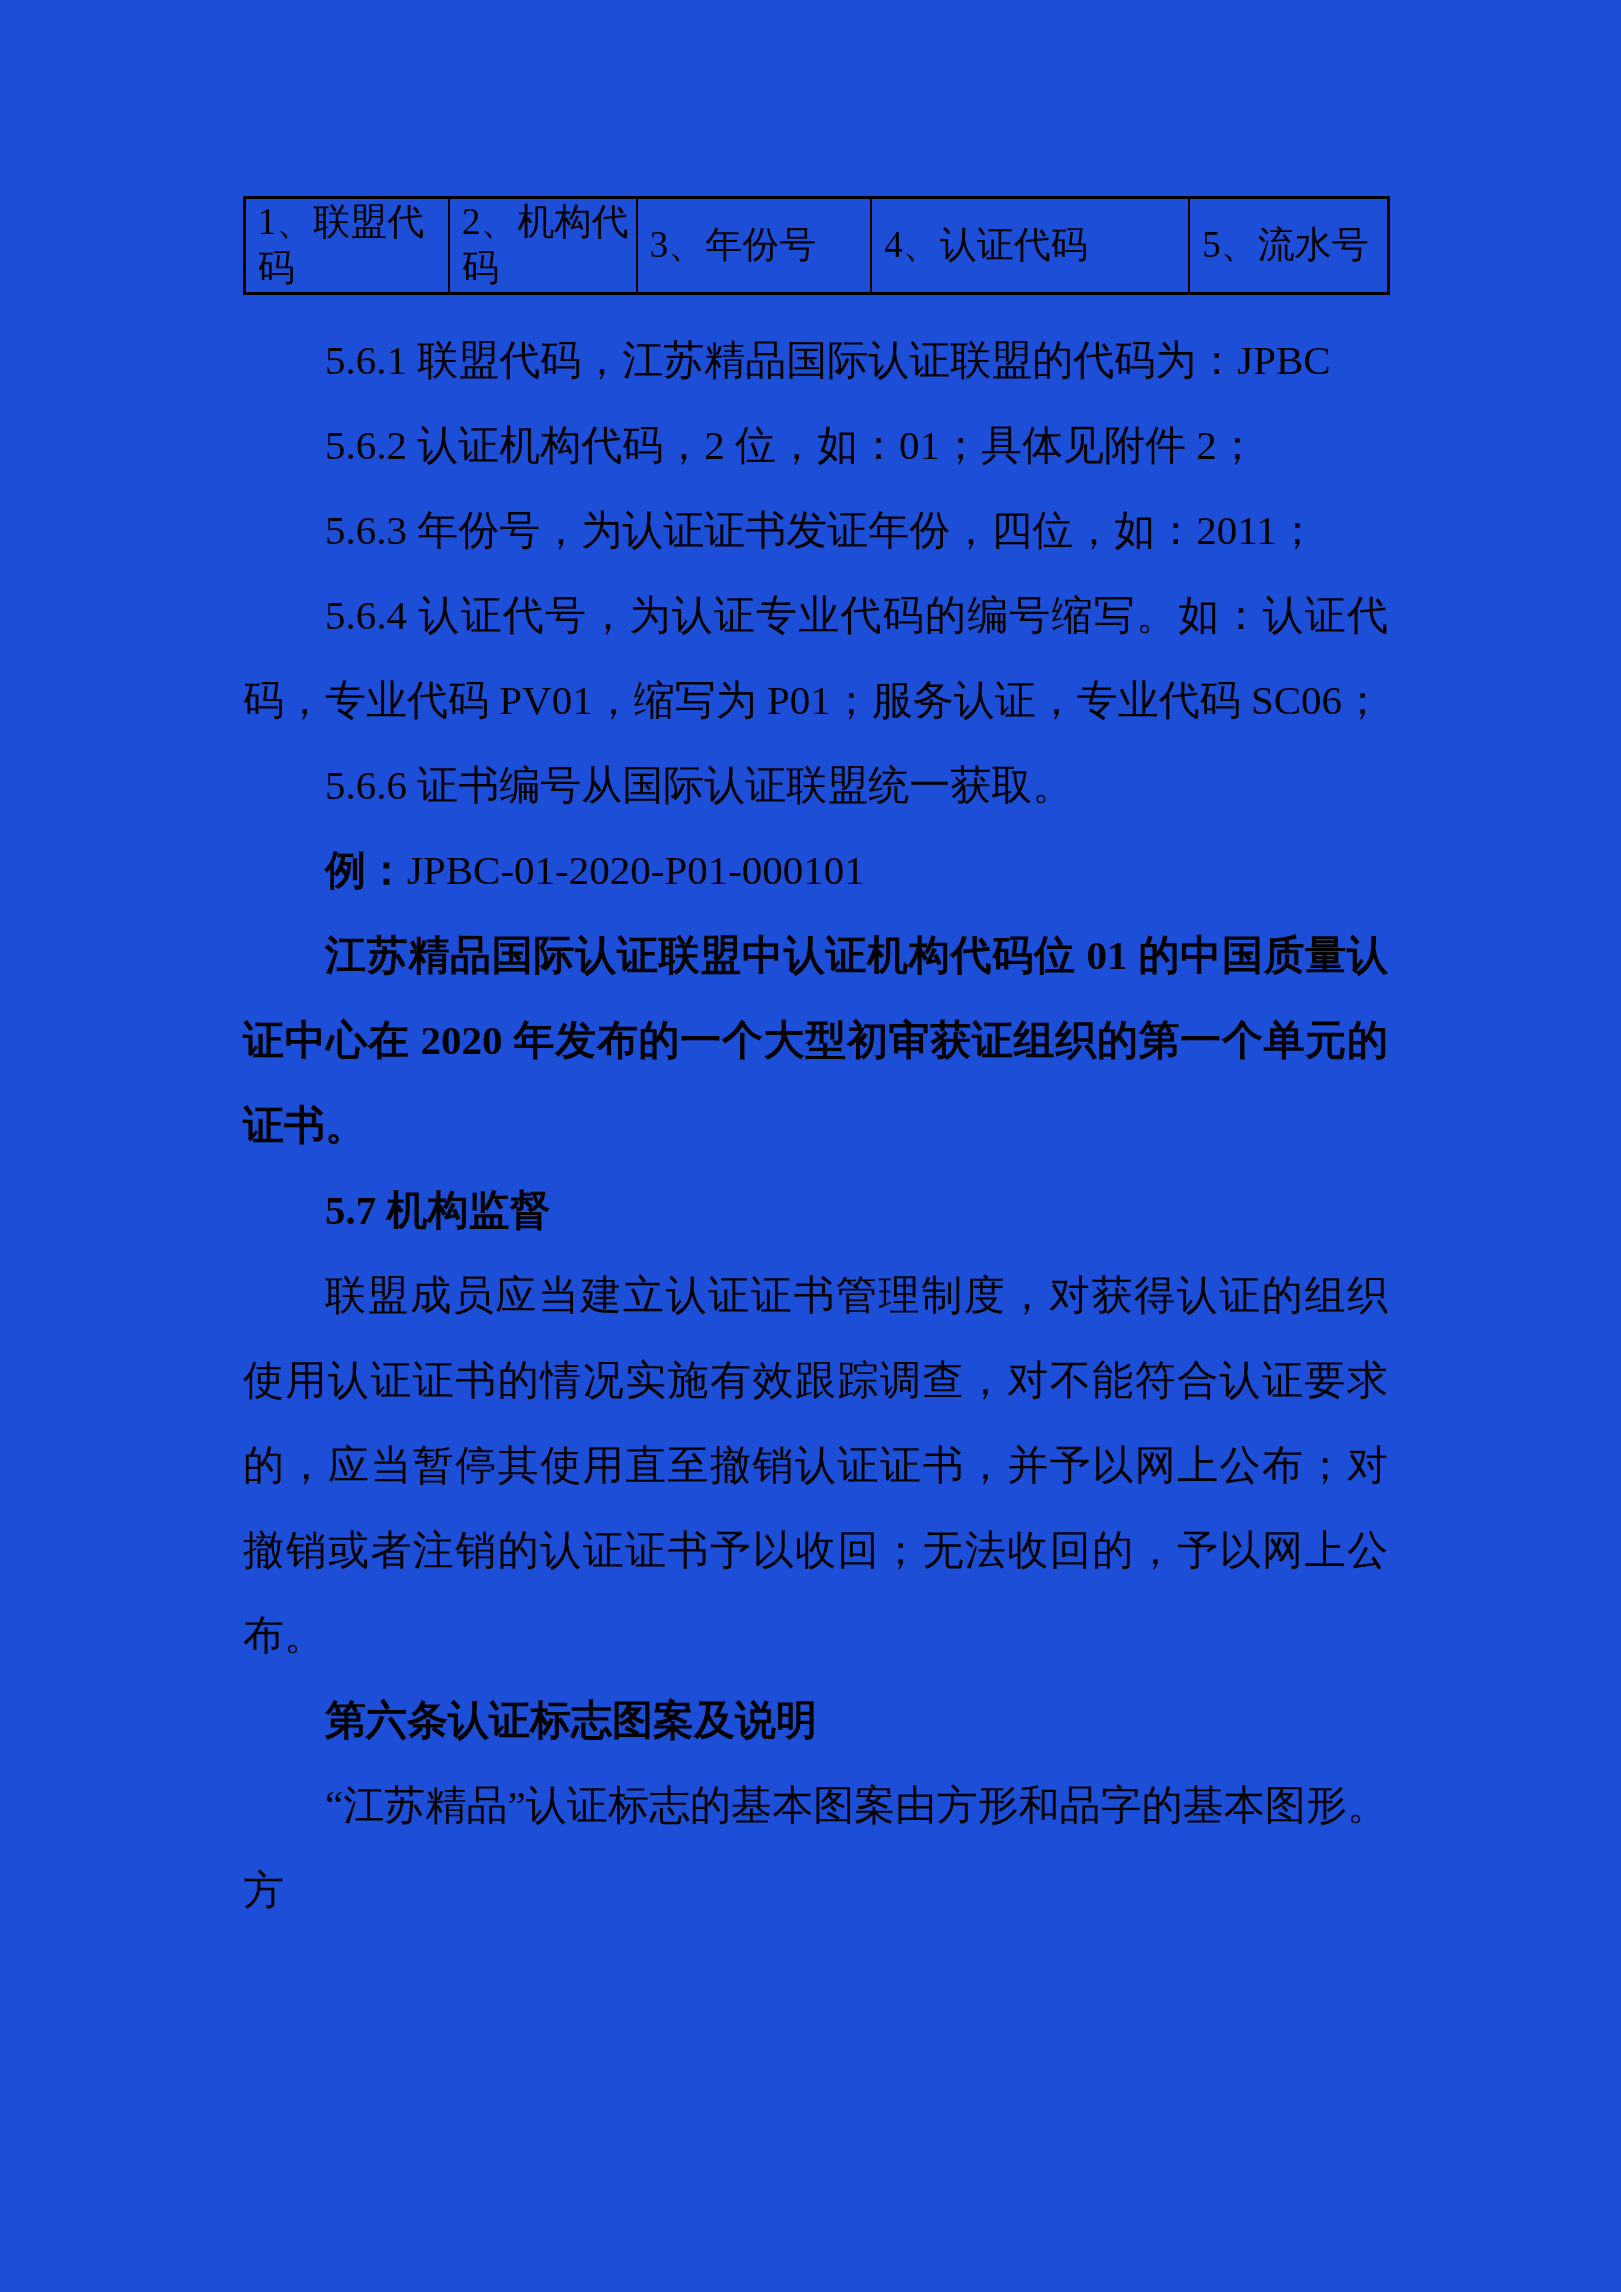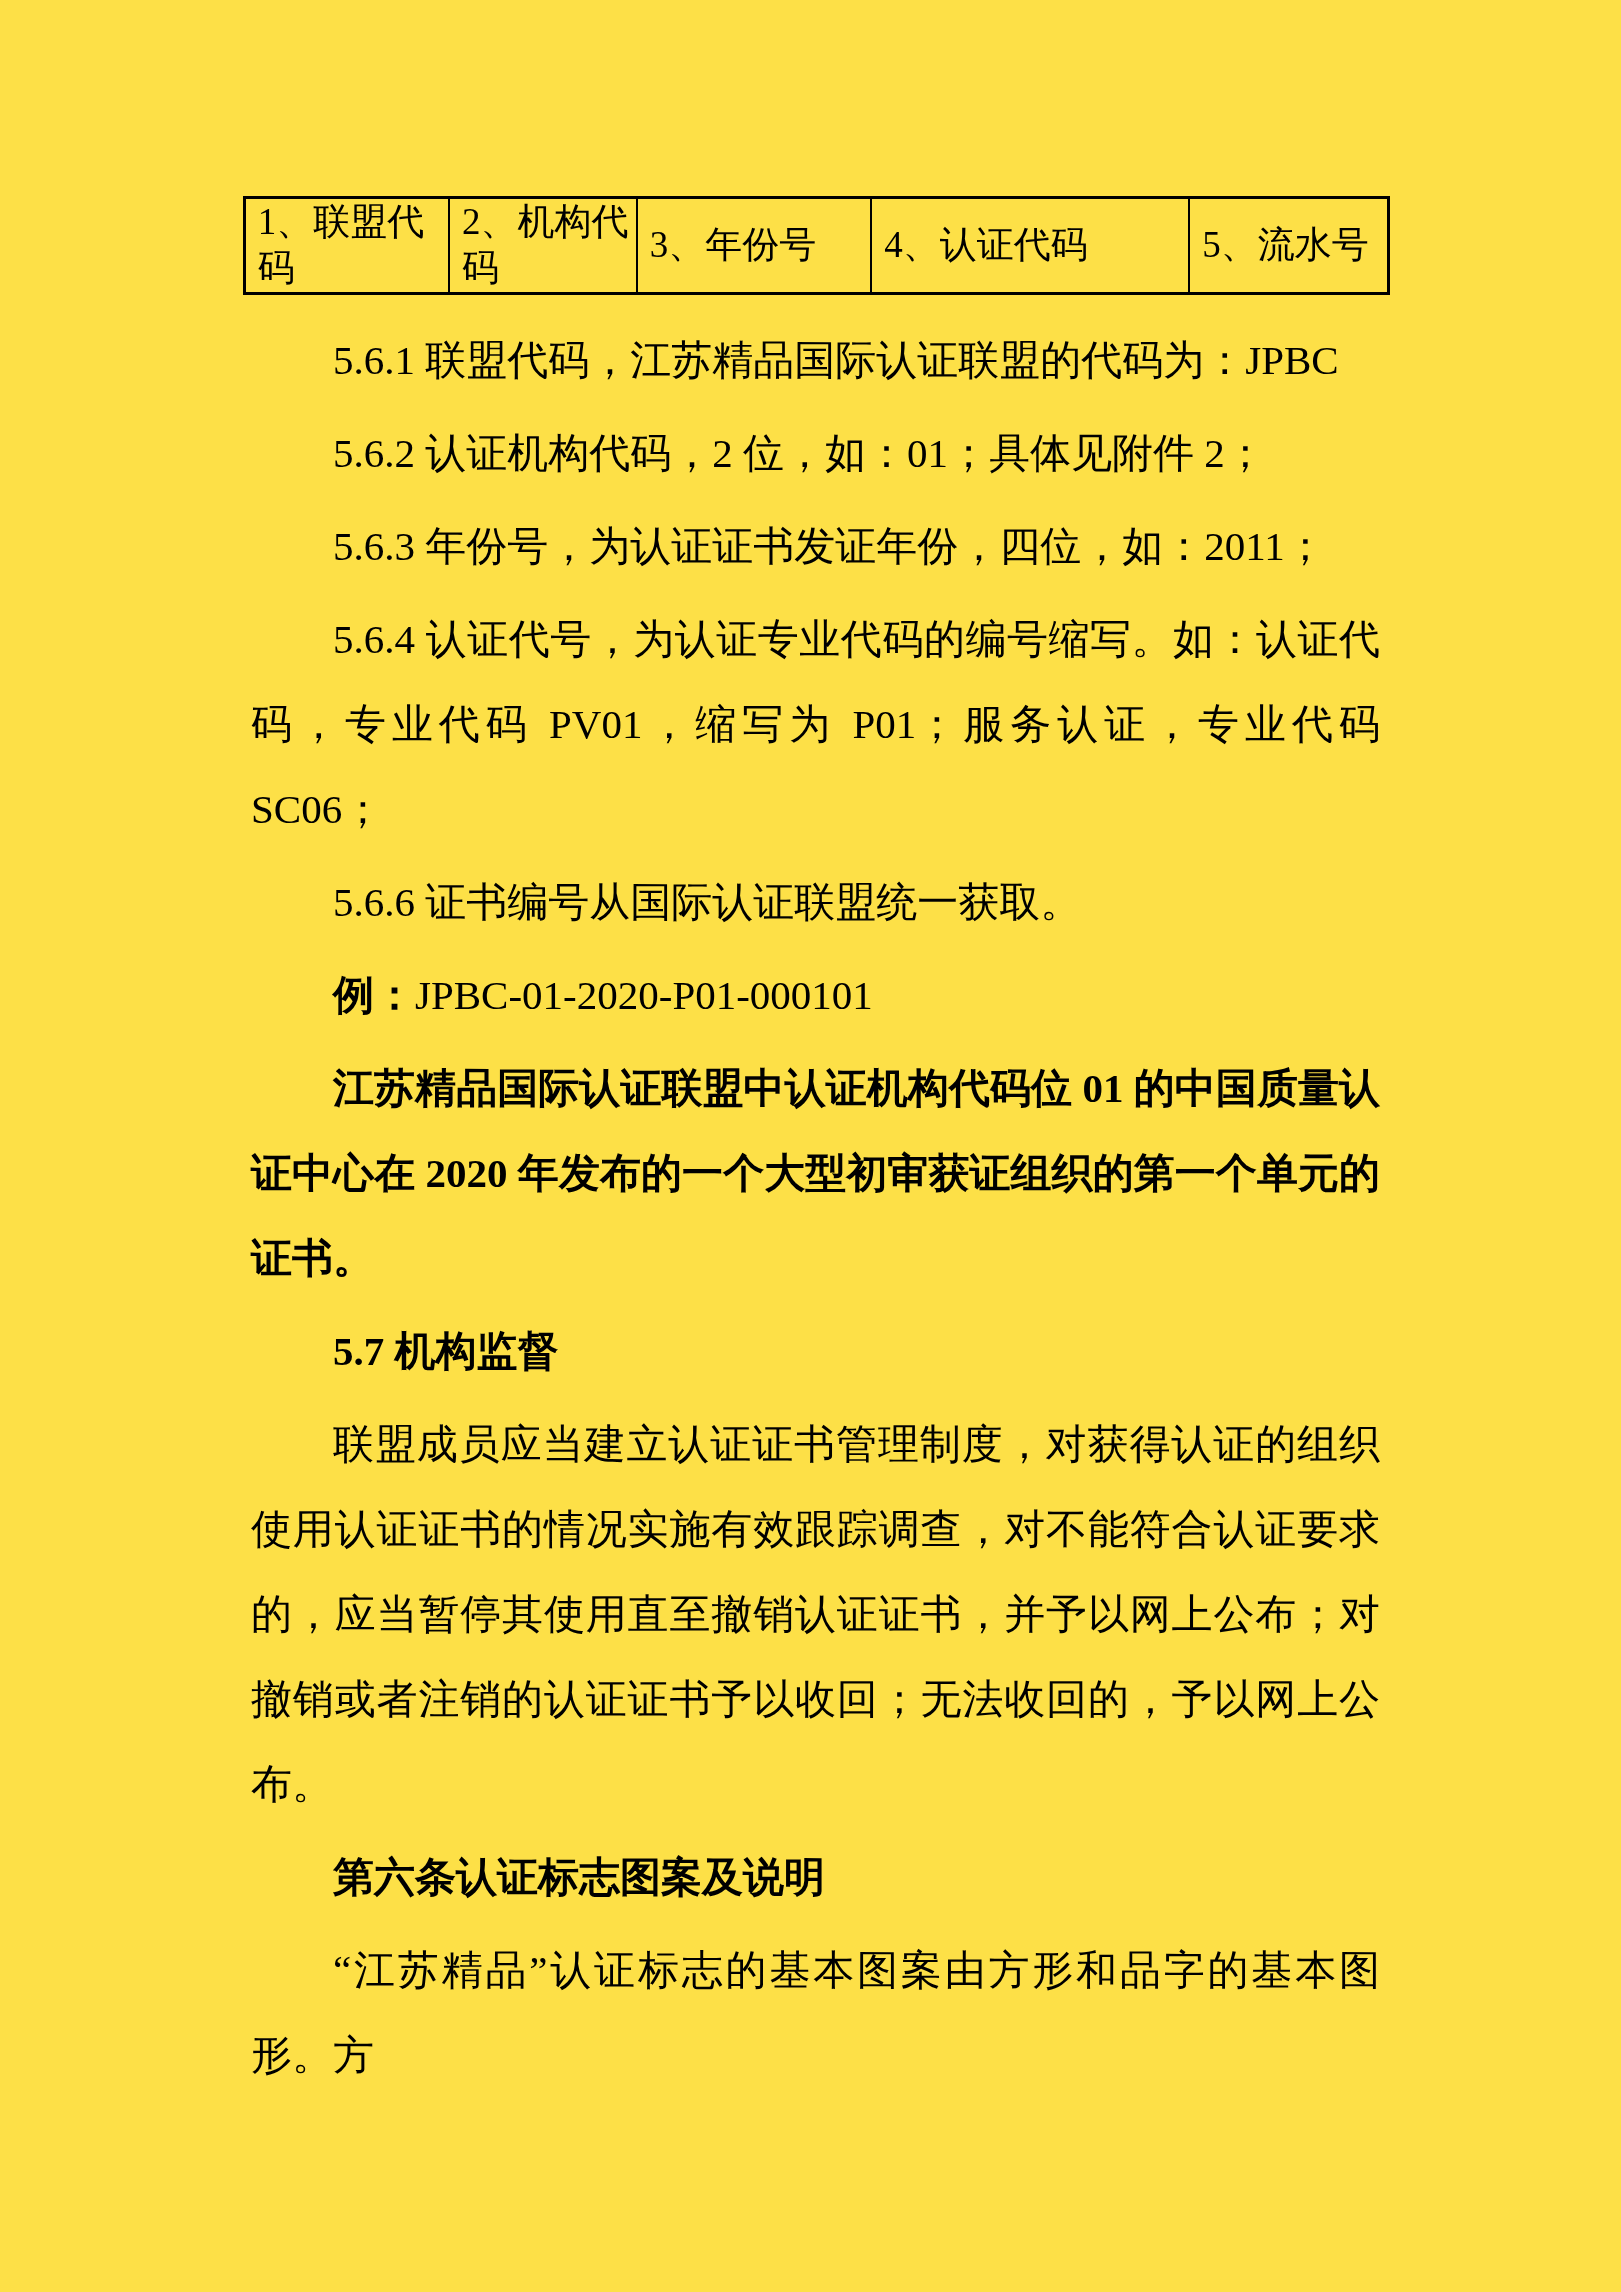--- a/index.html
+++ b/index.html
@@ -4,21 +4,21 @@
 <style>
   html, body {
     margin: 0;
     padding: 0;
     background: #ffffff;
   }
   .page {
     position: relative;
     width: 1621px;
     height: 2293px;
-    background: #fde047;
+    background: #1d4ed8;
     color: #000000;
     font-family: "Liberation Serif", "DejaVu Serif", serif;
     overflow: hidden;
   }
   .content {
     position: absolute;
     left: 243px;
     top: 196px;
     width: 1145px;
   }
@@ -49,21 +49,21 @@
     height: 104px;
     text-align: center;
   }
   .text-block {
     margin-top: 23.5px;
     font-size: 41px;
     line-height: 85px;
     text-align: justify;
   }
   .text-block p {
-    margin: 8px;
+    margin: 0;
     padding: 0;
     text-indent: 2em;
   }
   .bold {
     font-weight: 700;
   }
 </style>
 </head>
 <body>
 

